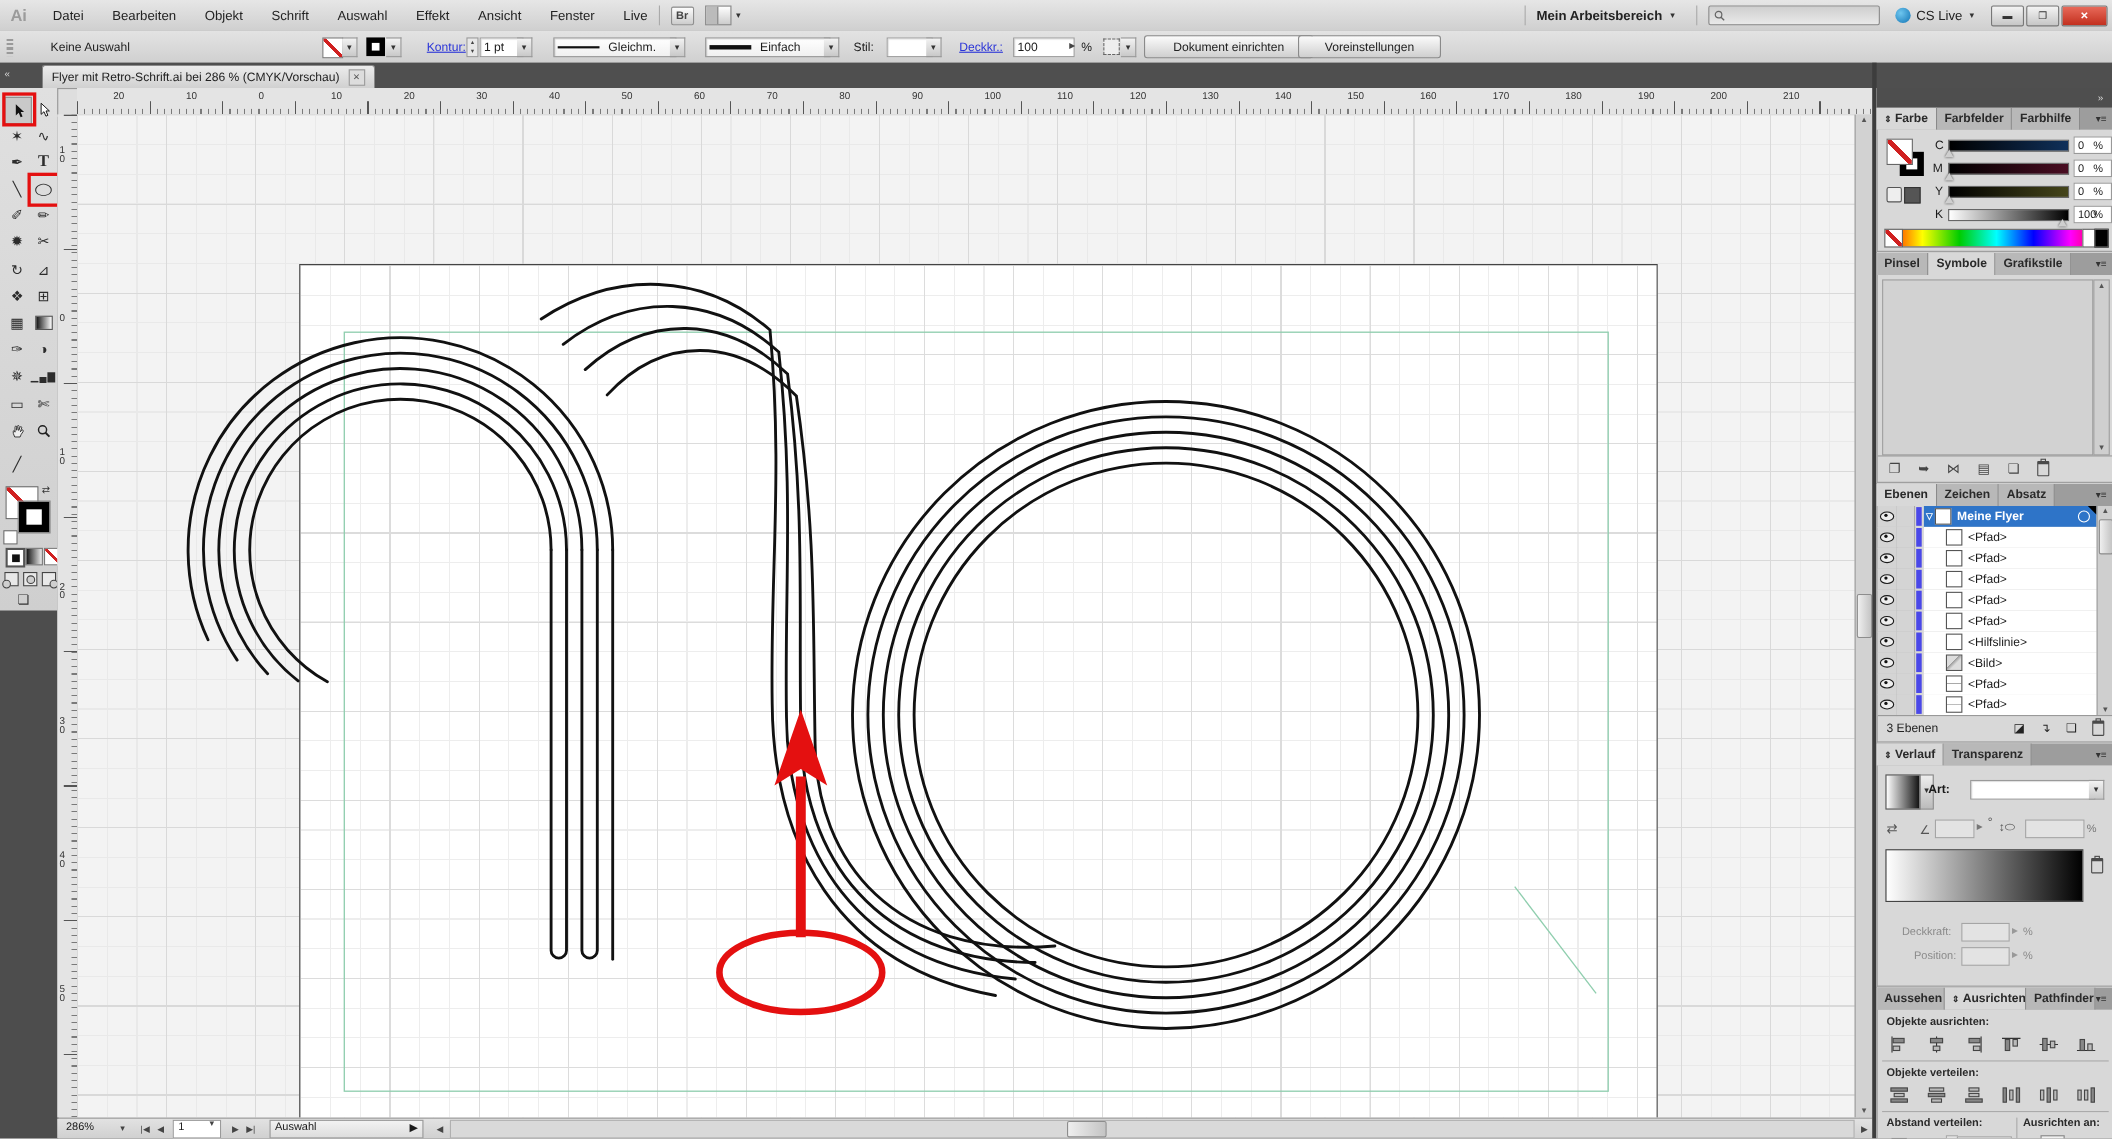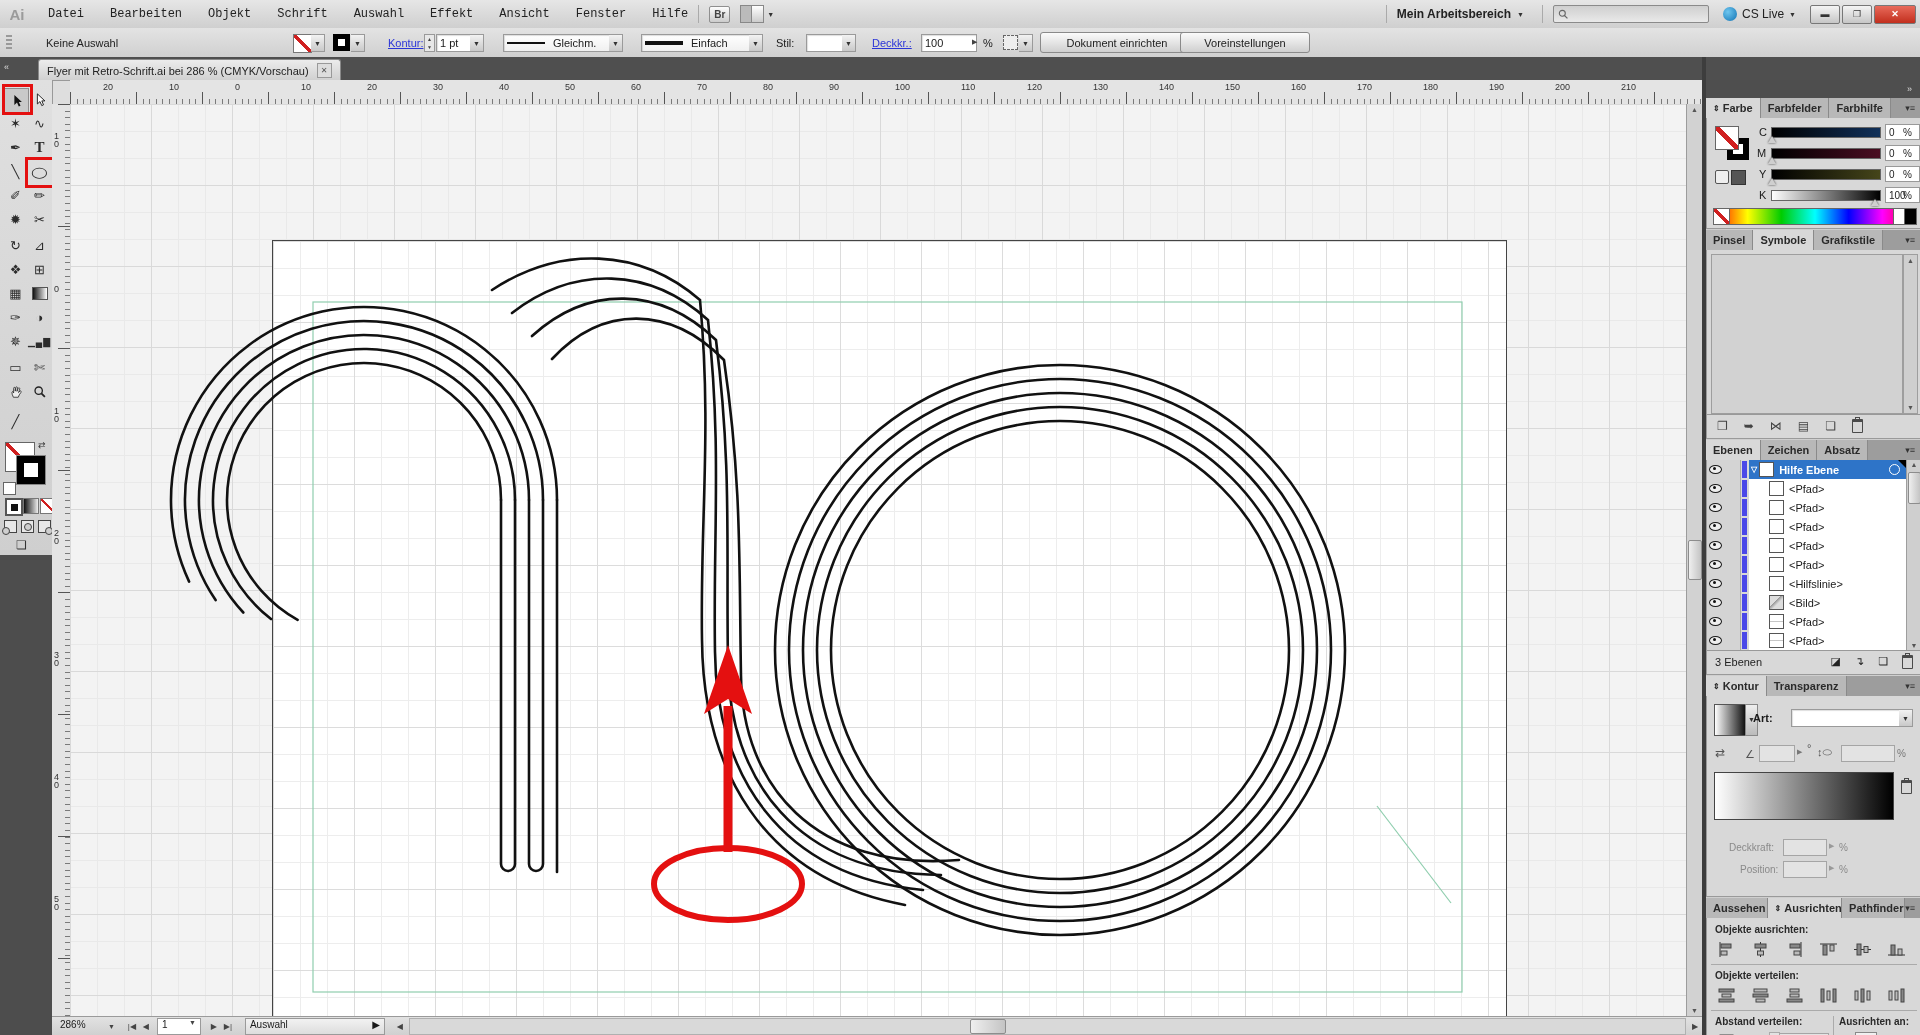--- a/index.html
+++ b/index.html
@@ -5,21 +5,21 @@
   html,body{margin:0;padding:0;background:#808080;}
   #root{position:relative;width:1920px;height:1035px;overflow:hidden;
         font-family:"Liberation Sans",sans-serif;font-size:11px;color:#1a1a1a;
         background:#d8d8d8;user-select:none;}
   .a{position:absolute;}
   
   .menubar{left:0;top:0;width:1920px;height:28px;background:linear-gradient(#e6e6e6,#cfcfcf);
            border-bottom:1px solid #9a9a9a;display:flex;align-items:center;}
   .ailogo{width:34px;text-align:center;font-weight:bold;font-size:15px;color:#9b9b9b;}
   .menu-items{display:flex;gap:26px;margin-left:14px;font-size:12px;color:#222;}
-  .menu-items span{cursor:default;font-family:Liberation Mono, monospace;}
+  .menu-items span{cursor:default;}
   .mbtn{border:1px solid #8f8f8f;border-radius:2px;background:linear-gradient(#fdfdfd,#cccccc);
         padding:2px 4px;font-size:10px;font-weight:bold;color:#444;}
   .vsep{width:1px;height:18px;background:#aaa;margin:0 10px;}
   .winbtn{width:28px;height:17px;border:1px solid #777;border-radius:2px;
           background:linear-gradient(#f4f4f4,#c6c6c6);display:flex;align-items:center;
           justify-content:center;font-size:9px;color:#333;}
   .winbtn.close{background:linear-gradient(#e86a5a,#c22f1e);color:#fff;width:40px;font-weight:bold;}
   .searchbox{width:150px;height:16px;border:1px solid #8a8a8a;background:linear-gradient(#cfcfcf,#e9e9e9);
              border-radius:2px;display:flex;align-items:center;padding-left:4px;}
   
@@ -131,21 +131,21 @@
     <div class="ailogo">Ai</div>
     <div class="menu-items">
       <span>Datei</span>
       <span>Bearbeiten</span>
       <span>Objekt</span>
       <span>Schrift</span>
       <span>Auswahl</span>
       <span>Effekt</span>
       <span>Ansicht</span>
       <span>Fenster</span>
-      <span>Hilfe</span>
+      <span>Live</span>
     </div>
     <div class="vsep"></div>
     <div class="mbtn">Br</div>
     <div style="margin-left:10px;width:22px;height:16px;border:1px solid #888;background:linear-gradient(#fff,#ccc);display:flex;">
       <div style="width:10px;border-right:1px solid #888;background:#bbb;"></div>
     </div>
     <span style="font-size:7px;margin-left:3px;color:#333;">▼</span>
     <div style="flex:1"></div>
     <div class="vsep"></div>
     <div style="font-size:12px;font-weight:bold;color:#222;">Mein Arbeitsbereich</div>
@@ -510,21 +510,21 @@
 
       <div class="lrow sel" style="top:0;">
         <div class="eyecell">
             <span class="eye"></span>
           </div>
         <div class="lockcell"></div>
           <div class="cbar"></div>
         <div class="body">
             <span style="font-size:8px;margin:0 2px;">▽</span>
             <span class="thumbbox"></span>
-            <span>Hilfe Ebene</span>
+            <span>Meine Flyer</span>
             <span class="target"></span>
         <span style="position:absolute;right:0;top:0;width:0;height:0;border-top:8px solid #000;border-left:8px solid transparent;"></span>
           </div>
       </div>
       <div class="lrow" style="top:19px;">
           <div class="eyecell">
             <span class="eye"></span>
           </div>
           <div class="lockcell"></div>
           <div class="cbar"></div>
@@ -642,21 +642,21 @@
         <span style="margin-left:auto;">◪</span>
         <span>↴</span>
         <span>❏</span>
         <span class="trashic"></span>
       </div>
     </div>
 
     <div class="tabstrip" style="top:596px;">
       <div class="ptab act" able="true">
           <span style="font-size:8px;margin-right:3px;">⇕</span>
-          <span>Kontur</span>
+          <span>Verlauf</span>
         </div>
       <div class="ptab">
           <span>Transparenz</span>
         </div>
       <div class="pmenu">▾≡</div>
     </div>
     <div class="pbody" style="top:616px;height:200px;">
       <div class="a" style="left:7px;top:8px;width:30px;height:30px;border:1px solid #555;background:linear-gradient(90deg,#fff,#111);"></div>
       <div class="a" style="left:38px;top:8px;width:11px;height:30px;border:1px solid #888;background:linear-gradient(#eee,#bbb);font-size:7px;text-align:center;line-height:30px;color:#333;">▼</div>
       <div class="a" style="left:46px;top:16px;font-weight:bold;">Art:</div>

